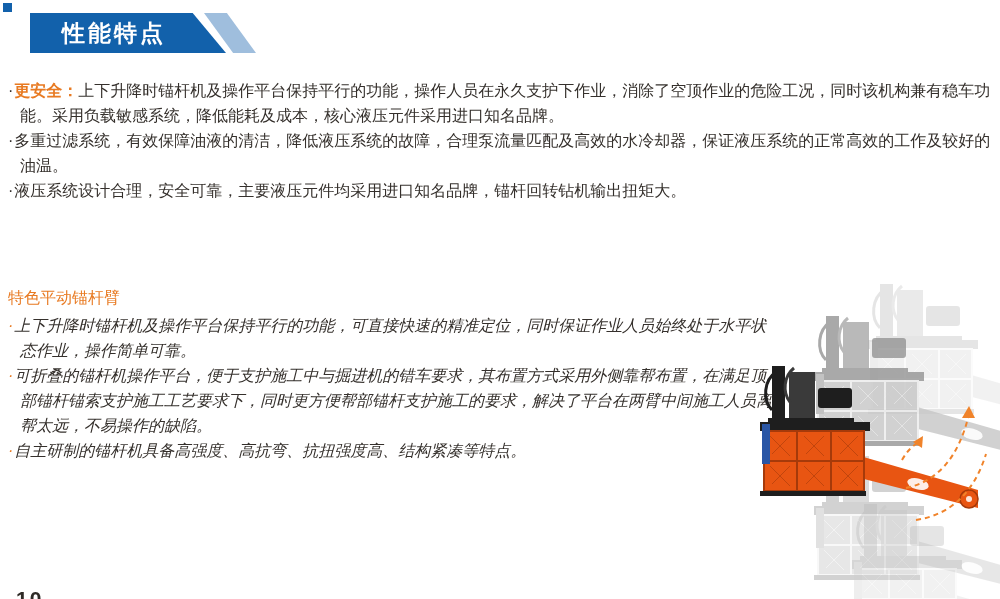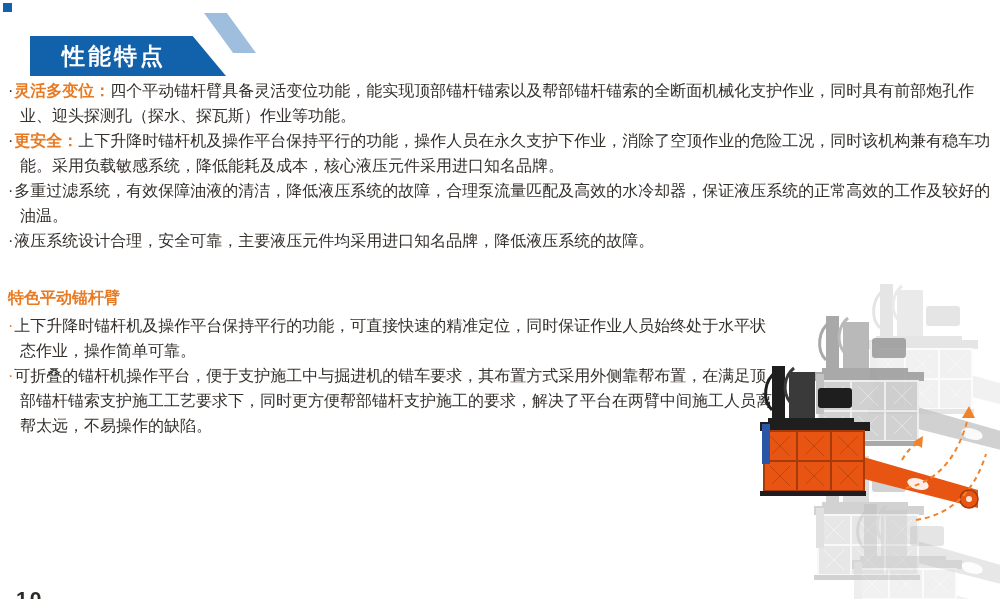--- a/index.html
+++ b/index.html
@@ -13,37 +13,37 @@
   .page{
     position:relative;width:1000px;height:599px;background:#ffffff;
     overflow:hidden;font-family:"Liberation Sans","DejaVu Sans",sans-serif;
     color:var(--text);
   }
   
   .corner-square{position:absolute;left:3px;top:3px;width:9px;height:9px;background:var(--blue);}
   .banner{
     position:absolute;left:30px;top:13px;width:196px;height:40px;background:var(--blue);
     clip-path:polygon(0 0,83% 0,100% 100%,0 100%);
-    display:flex;align-items:center;padding-left:32px;margin-top:23px;
+    display:flex;align-items:center;padding-left:32px;
   }
   .banner-title{color:#fff;font-size:23px;font-weight:bold;letter-spacing:3px;line-height:1;}
   .stripe{
     position:absolute;left:204px;top:13px;width:52px;height:40px;background:var(--lightblue);
     clip-path:polygon(0 0,44% 0,100% 100%,56% 100%);
   }
   
   .sec{position:absolute;left:8px;font-size:16px;line-height:25px;color:var(--text);}
   .sec1{top:78px;width:986px;}
-  .sec2{top:313px;width:774px;}
+  .sec2{top:313px;width:774px;font-style:italic;}
   .sec p{margin:0;padding-left:12px;text-indent:-12px;}
   .dot{color:var(--text);margin-right:1px;}
   .sec2 .dot{color:var(--orange);}
   .flabel{color:var(--orange);font-weight:bold;}
   .sub-heading{
-    position:absolute;left:8px;top:288px;font-size:16px;font-weight:bold;
+    position:absolute;left:8px;top:288px;font-size:16px;font-weight:normal;
     color:var(--orange);line-height:1.2;
   }
   
   .page-num{position:absolute;left:16px;top:587px;font-size:21px;font-weight:bold;color:#2e2a26;letter-spacing:2px;}
   
   .machine{position:absolute;left:756px;top:282px;width:244px;height:317px;overflow:hidden;}
   .machine svg{display:block;width:244px;height:317px;}
   .m-main{--mb:#e85512;--md:#1e1e1e;--md2:#3a3a3a;--ml:#a63a0a;--ma:#2a56a5;}
   .g-near{--mb:#c6c6c6;--md:#949494;--md2:#a8a8a8;--ml:#ececec;--ma:#b5b5b5;opacity:.8;}
   .g-far {--mb:#cfcfcf;--md:#a3a3a3;--md2:#b5b5b5;--ml:#f1f1f1;--ma:#c2c2c2;opacity:.48;}
@@ -57,41 +57,41 @@
 <div class="page">
 
   <div class="corner-square"></div>
   <div class="banner">
     <span class="banner-title">性能特点</span>
   </div>
   <div class="stripe"></div>
 
   <div class="sec sec1">
 
-      <p class="item"><span class="dot">·</span><span class="flabel">灵活多变位：</span><span>四个平动锚杆臂具备灵活变位功能，能实现顶部锚杆锚索以及帮部锚杆锚索的全断面机械化支护作业，同时具有前部炮孔作业、迎头探测孔（探水、探瓦斯）作业等功能。</span></p>
 
 
       <p class="item"><span class="dot">·</span><span class="flabel">更安全：</span><span>上下升降时锚杆机及操作平台保持平行的功能，操作人员在永久支护下作业，消除了空顶作业的危险工况，同时该机构兼有稳车功能。采用负载敏感系统，降低能耗及成本，核心液压元件采用进口知名品牌。</span></p>
 
       <p class="item"><span class="dot">·</span><span class="flabel"></span><span>多重过滤系统，有效保障油液的清洁，降低液压系统的故障，合理泵流量匹配及高效的水冷却器，保证液压系统的正常高效的工作及较好的油温。</span></p>
 
-      <p class="item"><span class="dot">·</span><span class="flabel"></span><span>液压系统设计合理，安全可靠，主要液压元件均采用进口知名品牌，降低液压系统的故障。</span></p>
+      <p class="item"><span class="dot">·</span><span class="flabel"></span><span>液压系统设计合理，安全可靠，主要液压元件均采用进口知名品牌，锚杆回转钻机输出扭矩大。</span></p>
 
 
   </div>
 
   <div class="sub-heading">特色平动锚杆臂</div>
   <div class="sec sec2">
 
       <p class="item"><span class="dot">·</span><span class="flabel"></span><span>上下升降时锚杆机及操作平台保持平行的功能，可直接快速的精准定位，同时保证作业人员始终处于水平状态作业，操作简单可靠。</span></p>
 
 
       <p class="item"><span class="dot">·</span><span class="flabel"></span><span>可折叠的锚杆机操作平台，便于支护施工中与掘进机的错车要求，其布置方式采用外侧靠帮布置，在满足顶部锚杆锚索支护施工工艺要求下，同时更方便帮部锚杆支护施工的要求，解决了平台在两臂中间施工人员离帮太远，不易操作的缺陷。</span></p>
 
 
+      <p class="item"><span class="dot">·</span><span class="flabel"></span><span>自主研制的锚杆机具备高强度、高抗弯、抗扭强度高、结构紧凑等特点。</span></p>
 
   </div>
 
   <div class="machine">
     <svg viewBox="0 0 244 317" xmlns="http://www.w3.org/2000/svg">
       <defs>
         <g id="bolter">
 
           <polygon points="100,90 218,124 218,142 100,112" fill="var(--mb)"></polygon>
           <circle cx="209" cy="133" r="9" fill="var(--mb)" stroke="var(--ml)" stroke-width="1.5"></circle>

